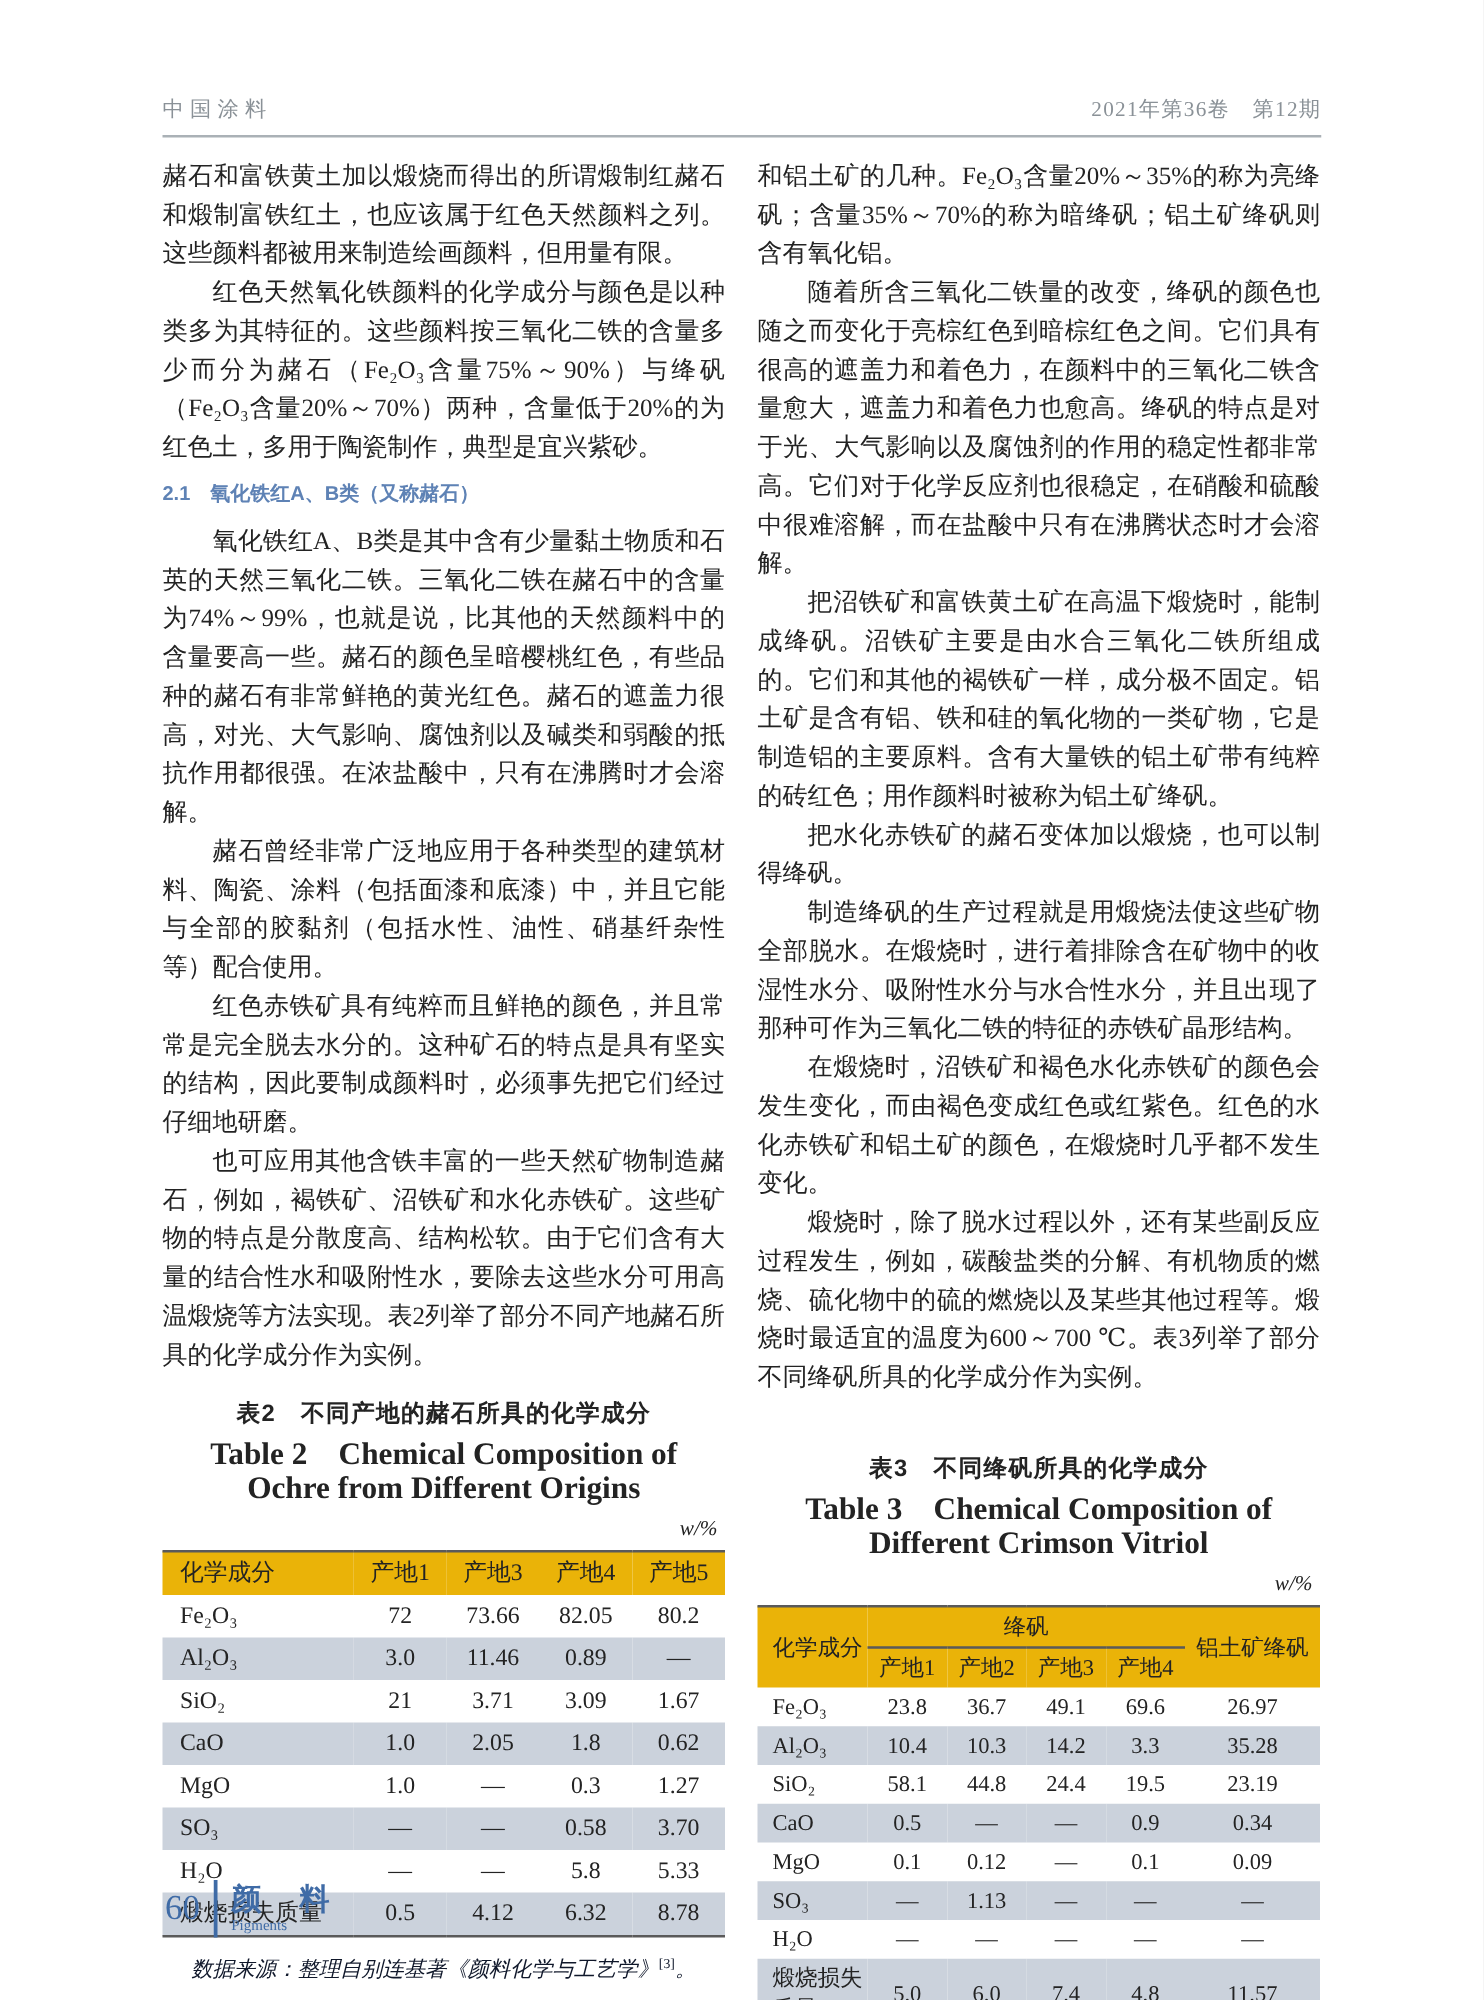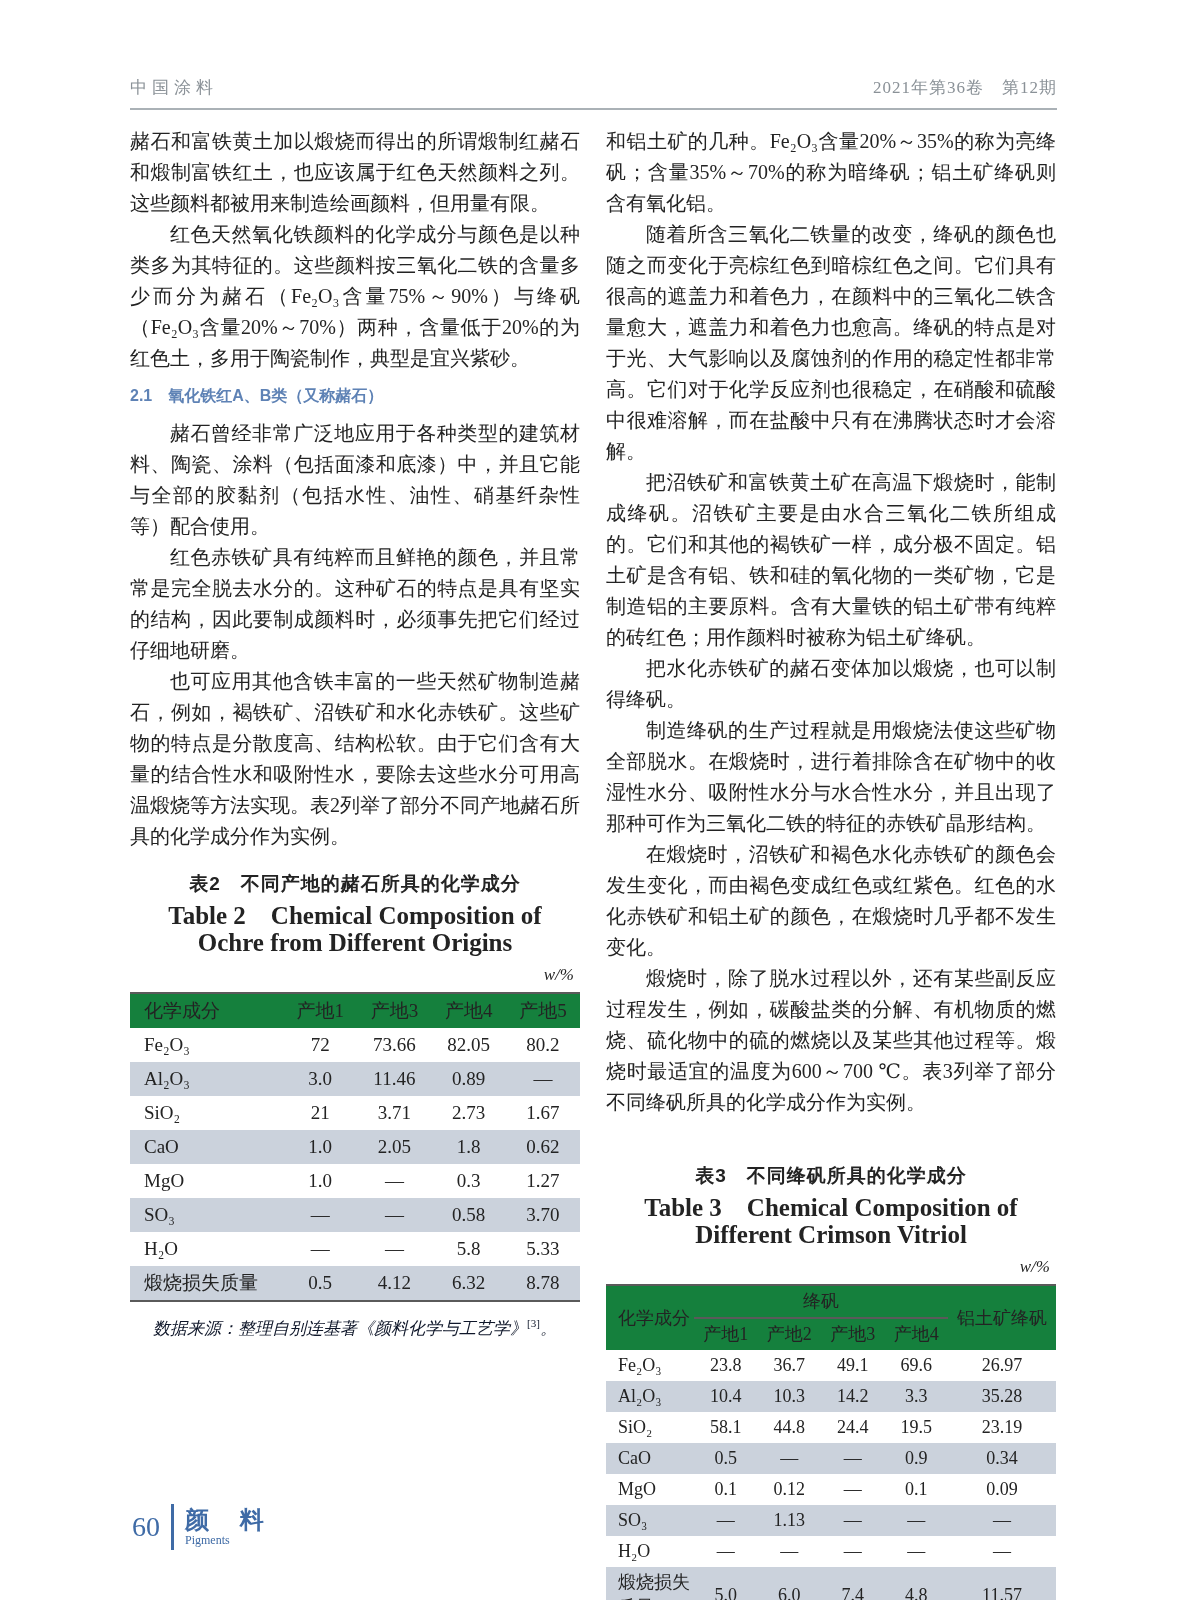--- a/index.html
+++ b/index.html
@@ -45,21 +45,21 @@
     text-align:center; font-weight:700; font-size:25px; line-height:27px;
     margin:0 10px;
   }
   .tbl-unit { text-align:right; font-style:italic; font-size:17px; margin:3px 6px 2px 0; }
   table {
     width:100%; border-collapse:collapse;
     border-top:2px solid #5a5a5a; border-bottom:2px solid #5a5a5a;
     font-size:19px;
   }
   th,td { font-weight:normal; padding:4px 2px; text-align:center; line-height:26px; }
-  thead { background:#15803d; }
+  thead { background:#eab308; }
   tbody tr:nth-child(even) { background:#cbd2dc; }
   .chem { text-align:left; padding-left:14px; }
   .t2-table col.c-name { width:34%; }
   .t3-table { font-size:18px; }
   .t3-table th,.t3-table td { padding:3px 2px; line-height:25px; }
   .t3-table col.c-name { width:88px; }
   .t3-table col.c-baux { width:108px; }
   .t3-table .chem { padding-left:12px; }
   th.group-span { border-bottom:2px solid #5a5a5a; }
   .tbl-note {
@@ -94,20 +94,21 @@
 
     <section class="col">
       <p>赭石和富铁黄土加以煅烧而得出的所谓煅制红赭石和煅制富铁红土，也应该属于红色天然颜料之列。这些颜料都被用来制造绘画颜料，但用量有限。</p>
       <p class="indent">红色天然氧化铁颜料的化学成分与颜色是以种类多为其特征的。这些颜料按三氧化二铁的含量多少而分为赭石（Fe₂O₃含量75%～90%）与绛矾（Fe₂O₃含量20%～70%）两种，含量低于20%的为红色土，多用于陶瓷制作，典型是宜兴紫砂。</p>
 
       <h3 class="section-heading">
         <span class="sec-num">2.1</span>
         <span>氧化铁红A、B类（又称赭石）</span>
       </h3>
 
+      <p class="indent">氧化铁红A、B类是其中含有少量黏土物质和石英的天然三氧化二铁。三氧化二铁在赭石中的含量为74%～99%，也就是说，比其他的天然颜料中的含量要高一些。赭石的颜色呈暗樱桃红色，有些品种的赭石有非常鲜艳的黄光红色。赭石的遮盖力很高，对光、大气影响、腐蚀剂以及碱类和弱酸的抵抗作用都很强。在浓盐酸中，只有在沸腾时才会溶解。</p>
       <p class="indent">赭石曾经非常广泛地应用于各种类型的建筑材料、陶瓷、涂料（包括面漆和底漆）中，并且它能与全部的胶黏剂（包括水性、油性、硝基纤杂性等）配合使用。</p>
       <p class="indent">红色赤铁矿具有纯粹而且鲜艳的颜色，并且常常是完全脱去水分的。这种矿石的特点是具有坚实的结构，因此要制成颜料时，必须事先把它们经过仔细地研磨。</p>
       <p class="indent">也可应用其他含铁丰富的一些天然矿物制造赭石，例如，褐铁矿、沼铁矿和水化赤铁矿。这些矿物的特点是分散度高、结构松软。由于它们含有大量的结合性水和吸附性水，要除去这些水分可用高温煅烧等方法实现。表2列举了部分不同产地赭石所具的化学成分作为实例。</p>
 
       <div class="table-block">
         <div class="tbl-title-cn">表2　不同产地的赭石所具的化学成分</div>
         <div class="tbl-title-en">Table 2　Chemical Composition of Ochre from Different Origins</div>
         <div class="tbl-unit">w/%</div>
         <table class="t2-table">
           <colgroup>
@@ -138,21 +139,21 @@
               <td class="chem">Al₂O₃</td>
               <td>3.0</td>
               <td>11.46</td>
               <td>0.89</td>
               <td>—</td>
             </tr>
             <tr>
               <td class="chem">SiO₂</td>
               <td>21</td>
               <td>3.71</td>
-              <td>2.73</td>
+              <td>3.09</td>
               <td>1.67</td>
             </tr>
             <tr>
               <td class="chem">CaO</td>
               <td>1.0</td>
               <td>2.05</td>
               <td>1.8</td>
               <td>0.62</td>
             </tr>
             <tr>

